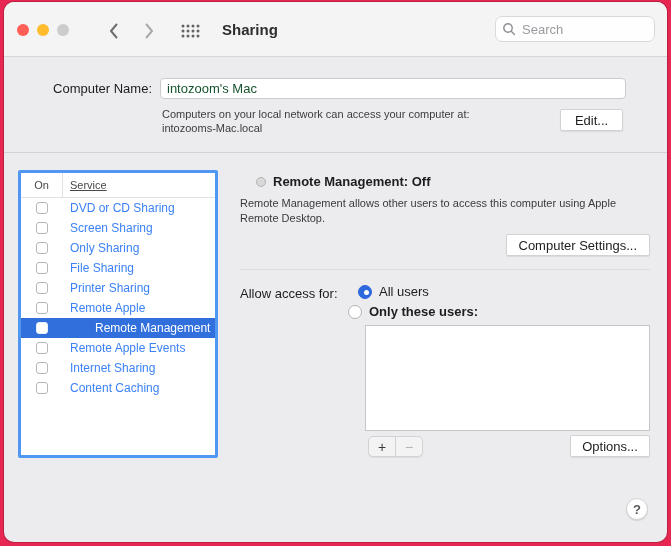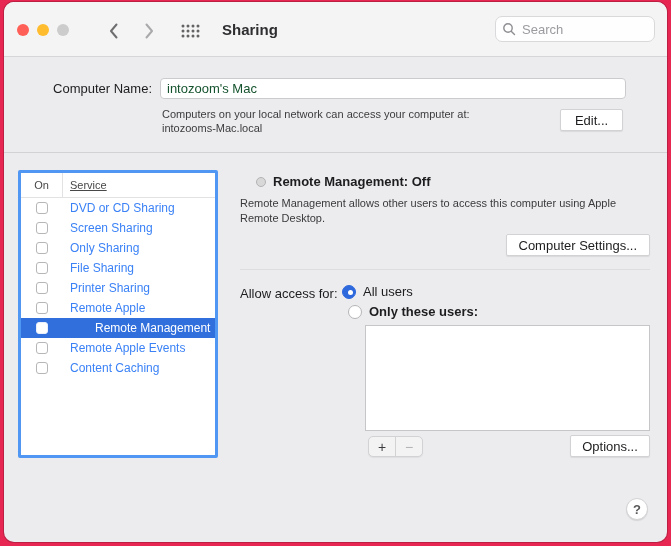--- a/index.html
+++ b/index.html
@@ -78,21 +78,21 @@
   .status-dot { width: 10px; height: 10px; border-radius: 50%; background: #d8d8d8;
     border: 1px solid #b3b3b5; box-sizing: border-box; margin-right: 7px; }
   .status-text { font-size: 13px; font-weight: 700; color: #1d1d1f; }
   .detail-desc { position: absolute; left: 2px; top: 24px; width: 406px;
     font-size: 11px; color: #3a3a3c; line-height: 15px; }
   .cs-btn { position: absolute; right: 0; top: 62px; height: 22px; padding: 0 12px; }
   .detail-divider { position: absolute; left: 2px; right: 0; top: 97px; height: 1px;
     background: #dddcde; }
   .allow-label { position: absolute; left: 2px; top: 114px; font-size: 13px; color: #1d1d1f; }
   .radio-row { position: absolute; display: flex; align-items: center; }
-  .radio-row-1 { left: 104px; top: 112px; }
+  .radio-row-1 { left: 120px; top: 112px; }
   .radio-row-2 { left: 110px; top: 132px; font-weight: bold; }
   .radio { width: 14px; height: 14px; border-radius: 50%; box-sizing: border-box;
     background: #fff; border: 1px solid #b5b5b7; margin-right: 7px; position: relative; }
   .radio.checked { background: var(--accent, #2e68dd); border-color: var(--accent, #2e68dd); }
   .radio.checked::after { content: ""; position: absolute; left: 4.5px; top: 4.5px;
     width: 5px; height: 5px; border-radius: 50%; background: #fff; }
   .radio-label { font-size: 13px; color: #1d1d1f; }
   .users-box { position: absolute; left: 127px; top: 153px; width: 285px; height: 106px;
     background: #ffffff; border: 1px solid #c6c6c8; box-sizing: border-box; }
   .seg { position: absolute; left: 130px; top: 264px; display: flex; height: 21px;
@@ -219,20 +219,26 @@
     <div class="row">
       <span class="cb-cell">
           <span class="checkbox"></span>
         </span>
       <span class="row-label">Remote Apple Events</span>
     </div>
     <div class="row">
       <span class="cb-cell">
           <span class="checkbox"></span>
         </span>
+      <span class="row-label">Internet Sharing</span>
+    </div>
+    <div class="row">
+      <span class="cb-cell">
+          <span class="checkbox"></span>
+        </span>
       <span class="row-label">Content Caching</span>
     </div>
   </div>
 
   <div class="detail">
     <div class="status-row">
       <span class="status-dot"></span>
       <span class="status-text">Remote Management: Off</span>
     </div>
     <div class="detail-desc">Remote Management allows other users to access this computer using Apple Remote Desktop.</div>

